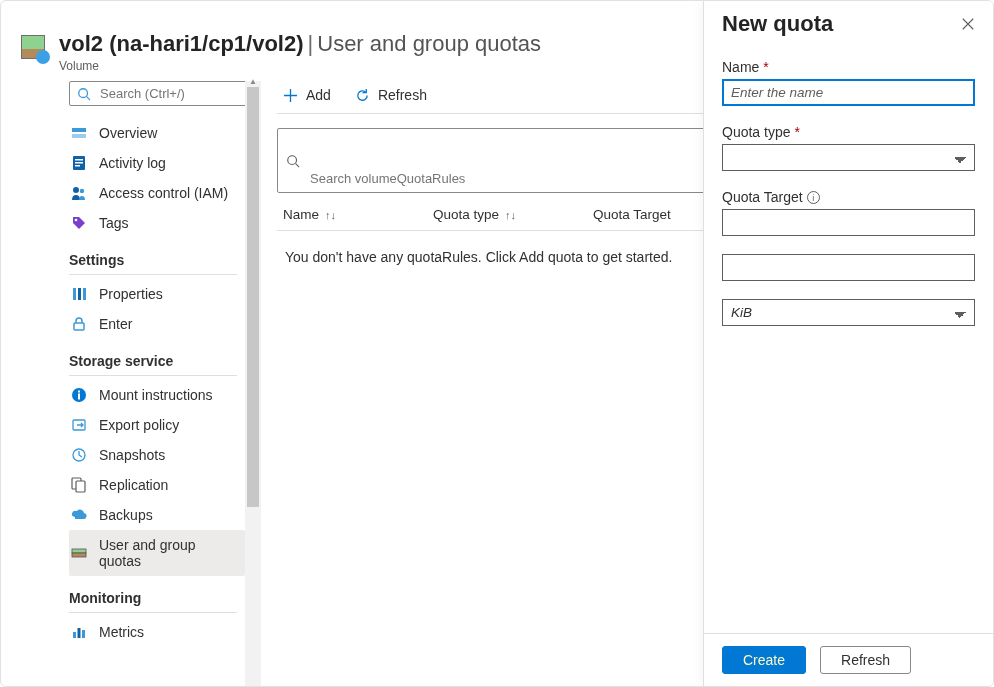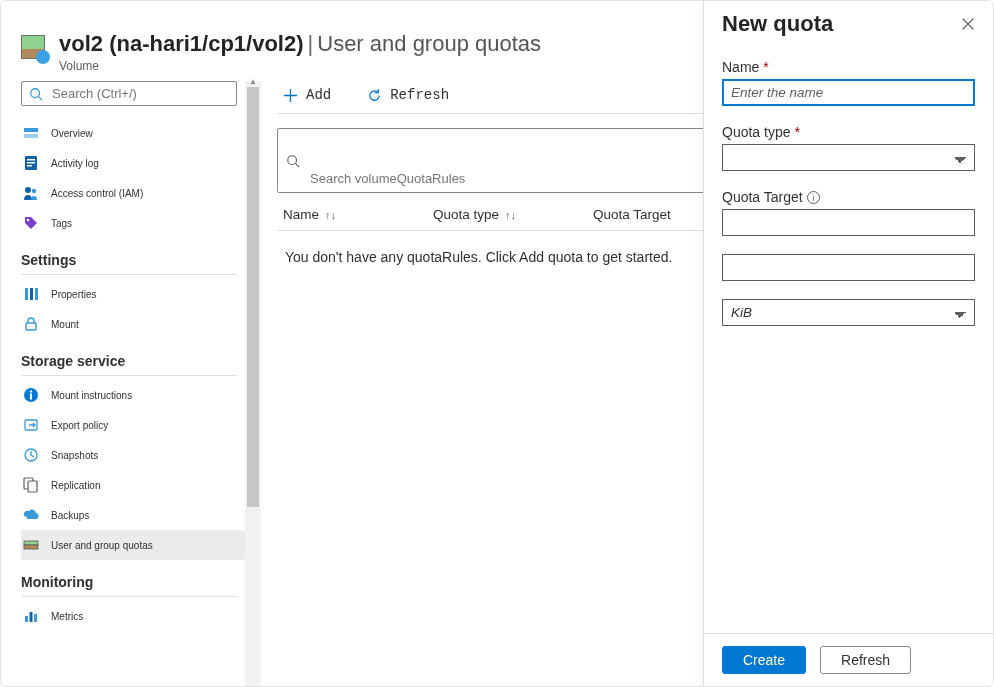--- a/index.html
+++ b/index.html
@@ -44,33 +44,33 @@
   .page-title { font-size: 22px; font-weight: 600; color:#242424; margin:0;}
   .page-title .sep { font-weight:400; color:#6b6b6b; margin:0 4px;}
   .page-title .subtitle { font-weight:400; color:#545454;}
   .resource-type { font-size:12px; color:#605e5c; margin-top:2px;}
   .more-dots { font-size:20px; letter-spacing:2px; color:#605e5c; padding:0 10px; cursor:pointer;}
   
   .content-row { display:flex; flex:1; min-height:0; }
   
   
   .sidebar { width:260px; display:flex; border-right:0; }
-  .sidebar-inner { flex:1; padding:0 0 0 20px; overflow:hidden; }
+  .sidebar-inner { flex:1; padding:0 0 0 20px; overflow:hidden;margin-left:48px; }
   .search-row { display:flex; align-items:center; gap:10px; margin-bottom:12px;}
   .search-box {
     flex:1; display:flex; align-items:center;
     border:1px solid #8a8886; border-radius:2px;
     padding:3px 6px; gap:6px; color:#605e5c;
   }
   .search-box input { border:none; outline:none; font-size:13px; flex:1; background:transparent;}
   .collapse-chevrons { color:#605e5c; cursor:pointer; font-size:11px; letter-spacing:-5px;}
   
   .nav-item {
     display:flex; align-items:center; gap:12px;
-    padding:7px 4px 7px 2px; font-size:10px; color:#323130;
+    padding:7px 4px 7px 2px; font-size:14px; color:#323130;
     cursor:pointer;
   }
   .nav-item.active { background:#edebe9; border-radius:2px; }
   .nav-icon { width:16px; height:16px; display:flex; align-items:center; justify-content:center; flex-shrink:0;}
   .nav-group-title {
     font-size:14px; font-weight:600; color:#323130;
     padding:14px 0 2px 0;
   }
   .nav-group-hr { border:none; border-top:1px solid #e1dfdd; margin:4px 8px 4px 0;}
   
@@ -81,21 +81,21 @@
     position:absolute; left:2px; right:2px; top:6px; height:420px;
     background:#c7c7c7; border-radius:0;
   }
   .scroll-arrow-up, .scroll-arrow-down{
     position:absolute; left:0; right:0; text-align:center; font-size:8px; color:#8a8a8a;
   }
   .scroll-arrow-up{top:-4px;}
   
   
   .main-content { flex:1; padding:0 8px 0 16px; display:flex; flex-direction:column; min-width:0;}
-  .command-bar { display:flex; gap:36px; padding:6px 0 10px 6px;font-family:Liberation Mono, monospace; }
+  .command-bar { display:flex; gap:24px; padding:6px 0 10px 6px; }
   .cmd-btn { display:flex; align-items:center; gap:8px; font-size:14px; color:#323130; cursor:pointer;}
   .cmd-icon { color:#0078d4; font-size:15px; }
   .cmd-divider { border:none; border-top:1px solid #e1dfdd; margin:0 0 14px 0;}
   
   .filter-box {
     border:1px solid #8a8886; border-radius:2px;
     display:flex; align-items:center; gap:8px;
     padding:5px 8px; color:#605e5c; margin:0 0 6px 0;
   }
   .filter-box input { border:none; outline:none; font-size:13px; flex:1; background:transparent;margin-top:36px;}
@@ -243,21 +243,21 @@
           </span>
           <span>Properties</span>
         </div>
         <div class="nav-item">
           <span class="nav-icon">
             <svg width="16" height="16" viewBox="0 0 16 16">
                 <rect x="3" y="7" width="10" height="7" rx="1" fill="none" stroke="#3b99d8" stroke-width="1.5"></rect>
                 <path d="M5 7 v-2 a3 3 0 0 1 6 0 v2" fill="none" stroke="#3b99d8" stroke-width="1.5"></path>
               </svg>
           </span>
-          <span>Mount</span>
+          <span>Enter</span>
         </div>
 
         <div class="nav-group-title">Storage service</div>
         <hr class="nav-group-hr">
         <div class="nav-item">
           <span class="nav-icon">
             <svg width="16" height="16" viewBox="0 0 16 16">
                 <circle cx="8" cy="8" r="7" fill="#0078d4"></circle>
                 <rect x="7" y="6.5" width="2" height="6" fill="#fff"></rect>
                 <rect x="7" y="3.5" width="2" height="2" fill="#fff"></rect>

